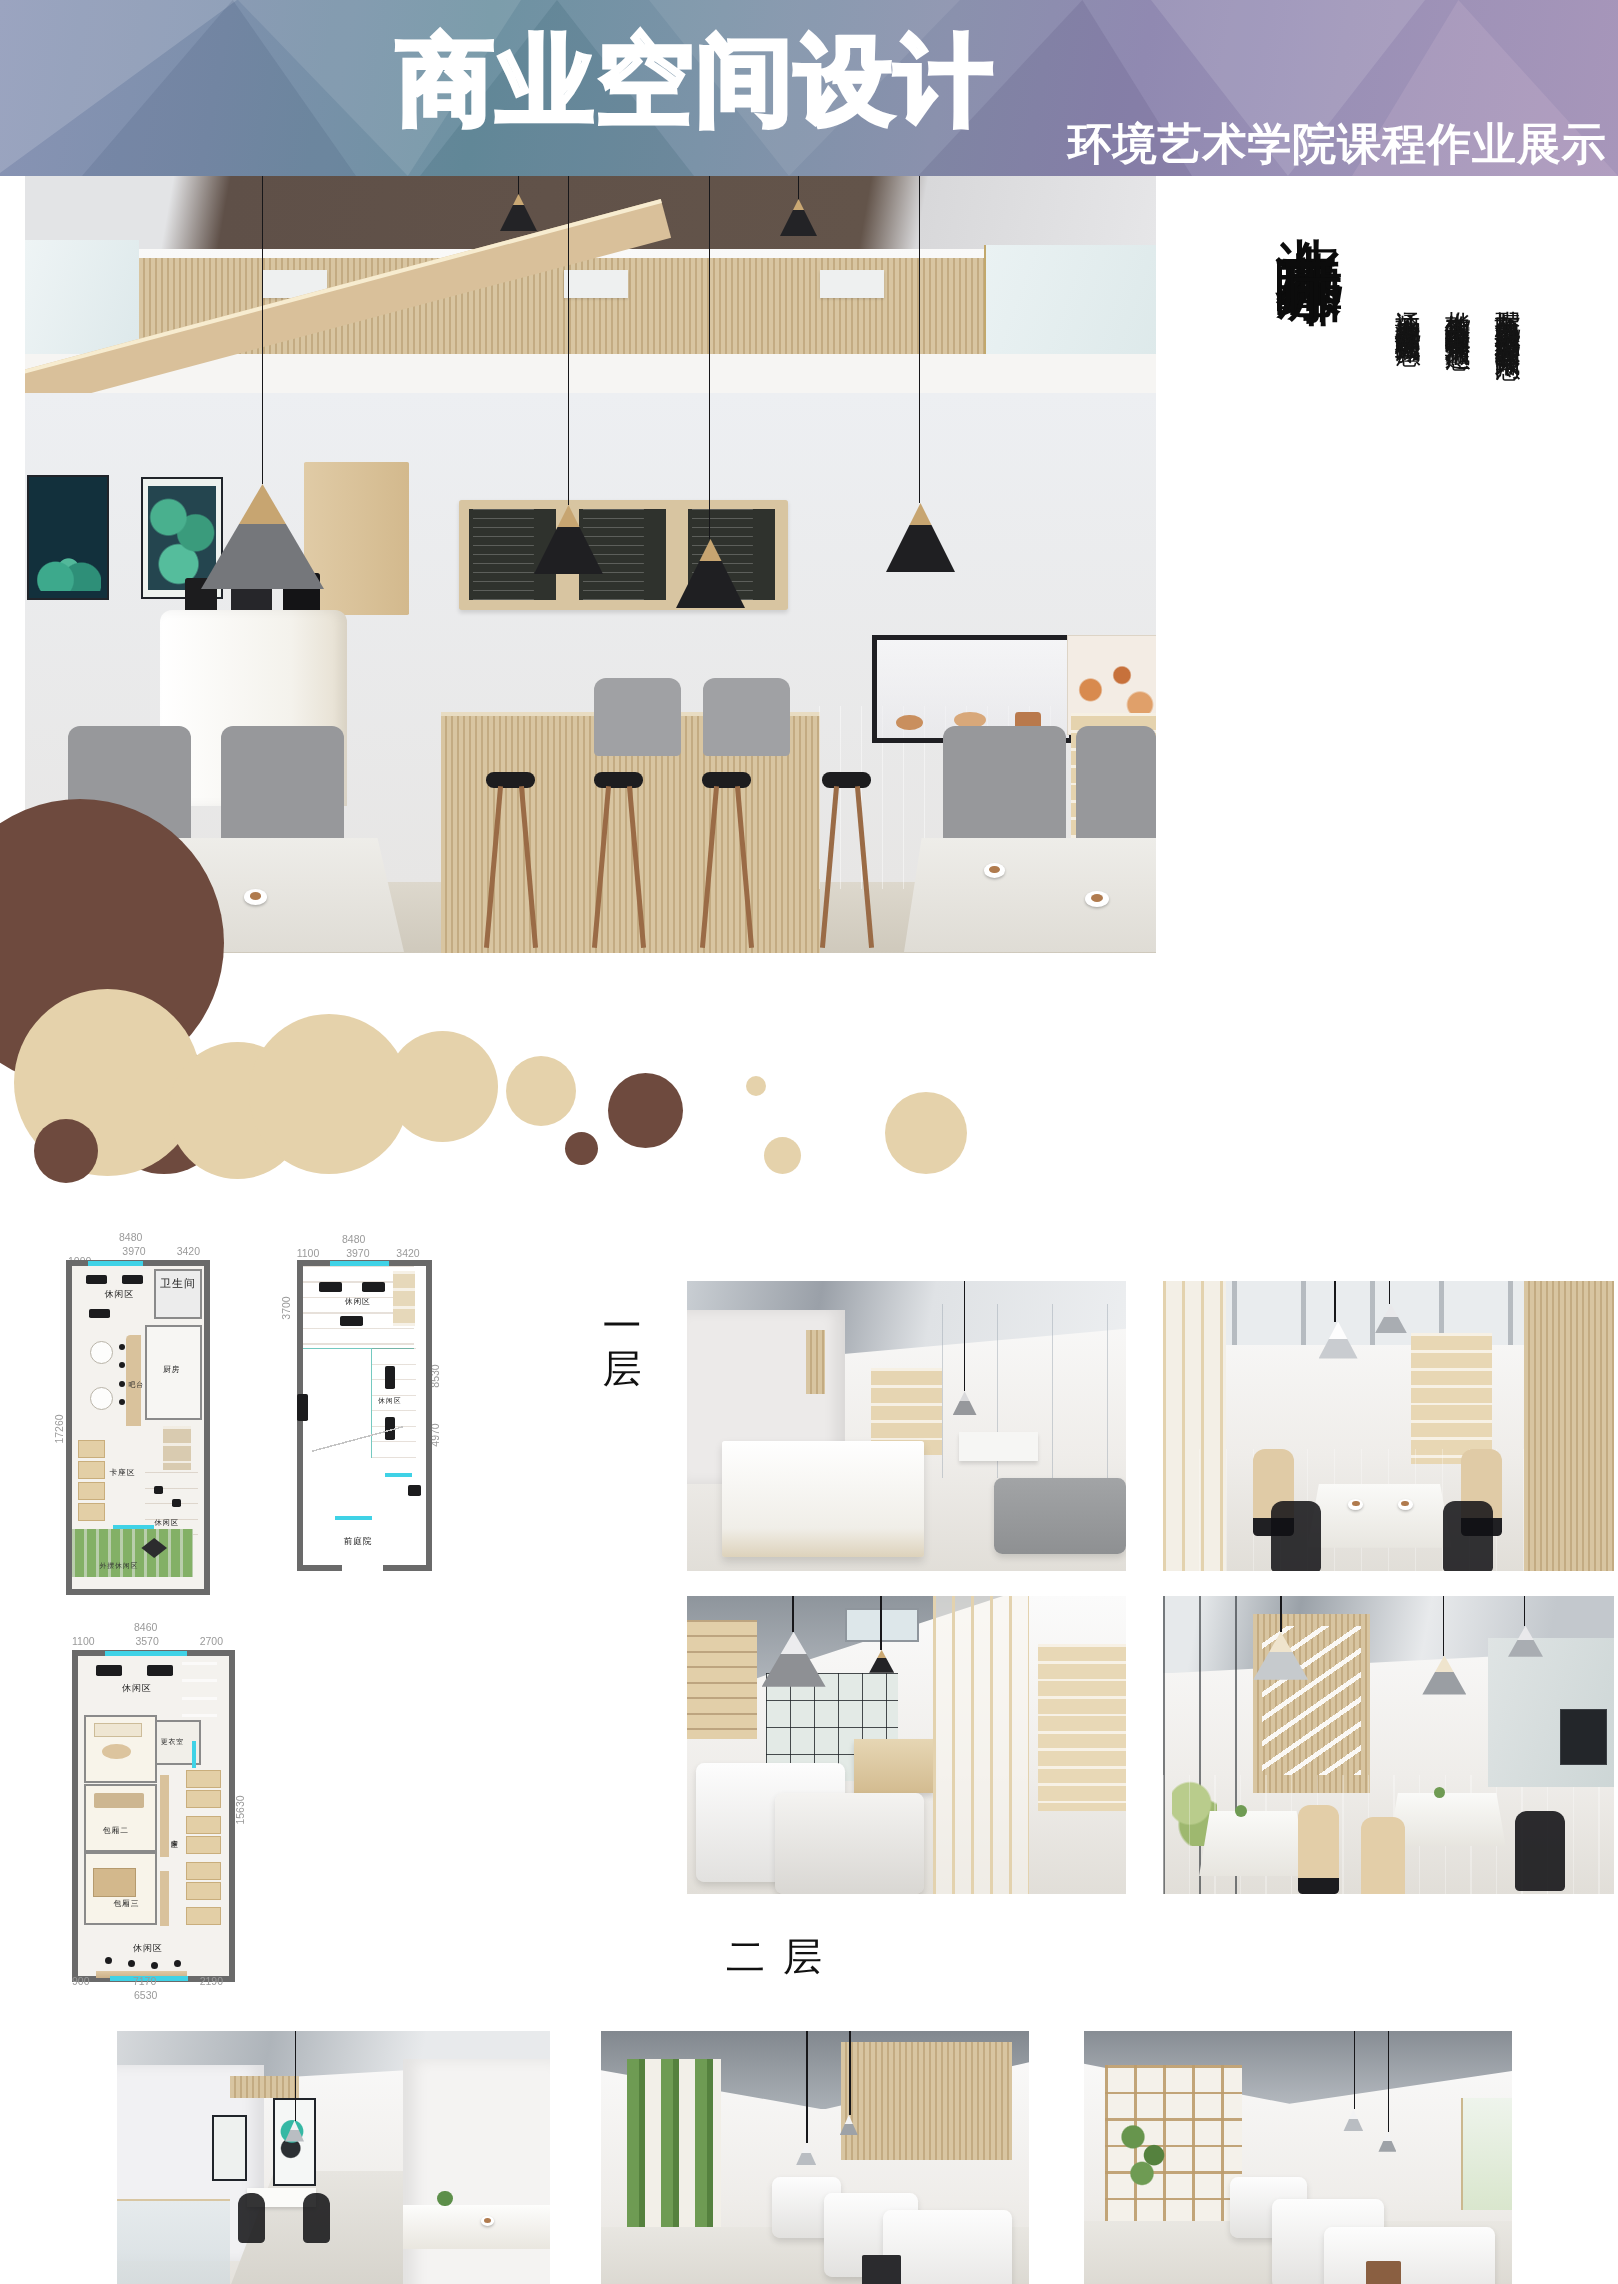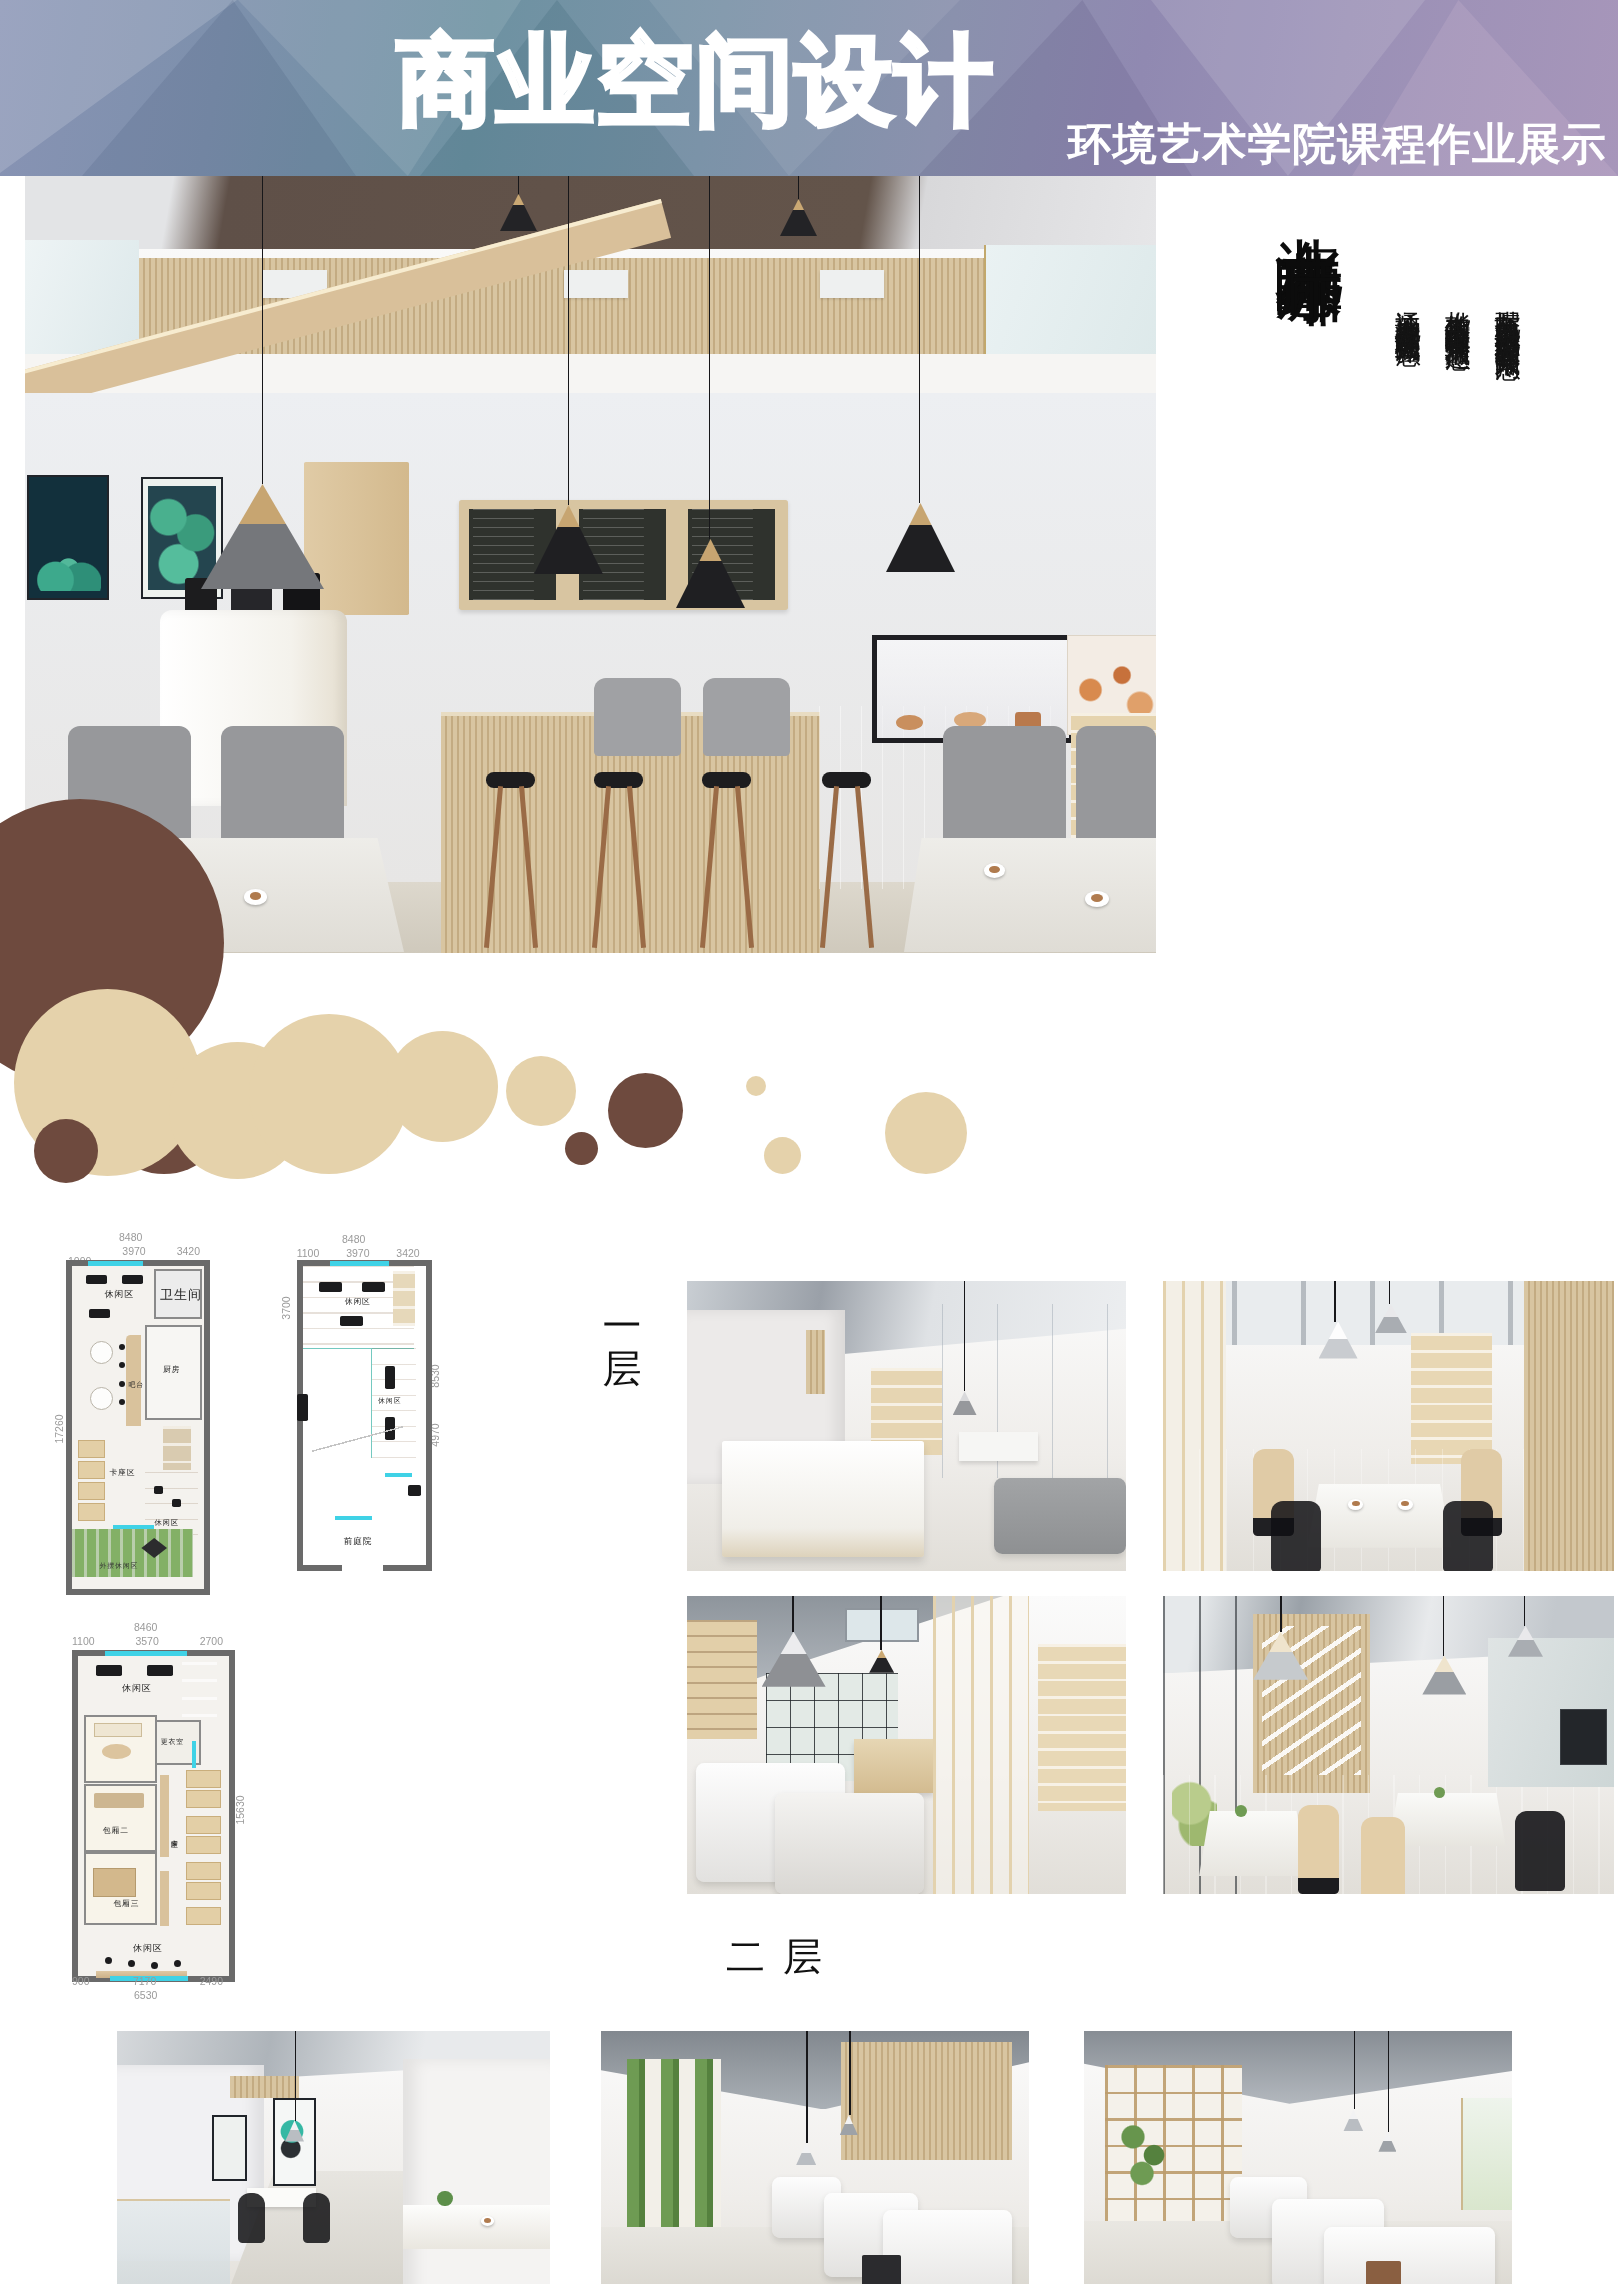--- a/index.html
+++ b/index.html
@@ -198,21 +198,21 @@
       <span class="pdim" style="position:static;">3970</span>
       <span class="pdim" style="position:static;">3420</span>
     </div>
     <div class="pdim" style="left:-6.4px;top:192px;transform:rotate(-90deg);">17260</div>
     <div class="pwall" style="left:16.4px;top:29px;width:132px;height:323px;">
       <div class="cyan" style="left:15.5px;top:-4.6px;width:55px;height:4.6px;"></div>
       <div class="dot" style="left:13.7px;top:9px;width:21px;height:9px;"></div>
       <div class="dot" style="left:50px;top:9px;width:21px;height:9px;"></div>
       <div class="plabel" style="left:32px;top:22px;">休闲区</div>
       <div class="abs" style="left:82px;top:2.7px;width:44px;height:46px;border:2.3px solid #8a8a8a;background:#ececec;">
-        <div class="plabel" style="left:3.7px;top:15px;font-size:13px;">卫生间</div>
+        <div class="plabel" style="left:3.7px;top:5px;font-size:11px;">卫生间</div>
       </div>
       <div class="dot" style="left:16.4px;top:43px;width:21px;height:9px;"></div>
       <div class="roundtable" style="left:18px;top:75px;width:21px;height:21px;"></div>
       <div class="roundtable" style="left:18px;top:121px;width:21px;height:21px;"></div>
       <div class="abs" style="left:54px;top:69px;width:14.6px;height:91px;background:#d9c29c;border-radius:4.6px 0 0 0;">
         <div class="dot" style="left:-7.3px;top:9px;width:6.4px;height:6.4px;border-radius:50%;"></div>
         <div class="dot" style="left:-7.3px;top:27px;width:6.4px;height:6.4px;border-radius:50%;"></div>
         <div class="dot" style="left:-7.3px;top:46px;width:6.4px;height:6.4px;border-radius:50%;"></div>
         <div class="dot" style="left:-7.3px;top:64px;width:6.4px;height:6.4px;border-radius:50%;"></div>
       </div>
@@ -323,21 +323,21 @@
       <div class="dot" style="left:50px;top:304px;width:7.3px;height:7.3px;border-radius:50%;"></div>
       <div class="dot" style="left:73px;top:306px;width:7.3px;height:7.3px;border-radius:50%;"></div>
       <div class="dot" style="left:96px;top:304px;width:7.3px;height:7.3px;border-radius:50%;"></div>
       <div class="abs wood" style="left:18px;top:315px;width:91px;height:7.3px;"></div>
       <div class="cyan" style="left:32px;bottom:-4.6px;width:78px;height:4.6px;"></div>
       <div class="cyan" style="left:114px;top:85px;width:3.7px;height:27px;"></div>
     </div>
     <div class="abs" style="left:18px;top:354px;width:151px;display:flex;justify-content:space-between;">
       <span class="pdim" style="position:static;">900</span>
       <span class="pdim" style="position:static;">7170</span>
-      <span class="pdim" style="position:static;">2490</span>
+      <span class="pdim" style="position:static;">2190</span>
     </div>
     <div class="pdim" style="left:80px;top:368px;">6530</div>
   </div>
 
   <div class="abs vtext" style="left:595px;top:1305px;font-size:39px;color:#111;letter-spacing:15.5px;">一层</div>
 
   <div class="render" style="left:687px;top:1281px;width:439px;height:290px;">
     <div class="abs" style="left:0;top:0;width:100%;height:30%;background:linear-gradient(100deg,#c9ced3 0,#9aa0a8 30%,#dfe2e5 55%,#eceef0 100%);clip-path:polygon(0 0,100% 0,100% 55%,0 100%);"></div>
     <div class="abs" style="left:0;top:10%;width:36%;height:60%;background:#eceае9;background:#eceae9;box-shadow:inset -9px 0 13.7px rgba(0,0,0,.08);"></div>
     <div class="abs slats" style="left:27%;top:17%;width:19px;height:64px;"></div>

